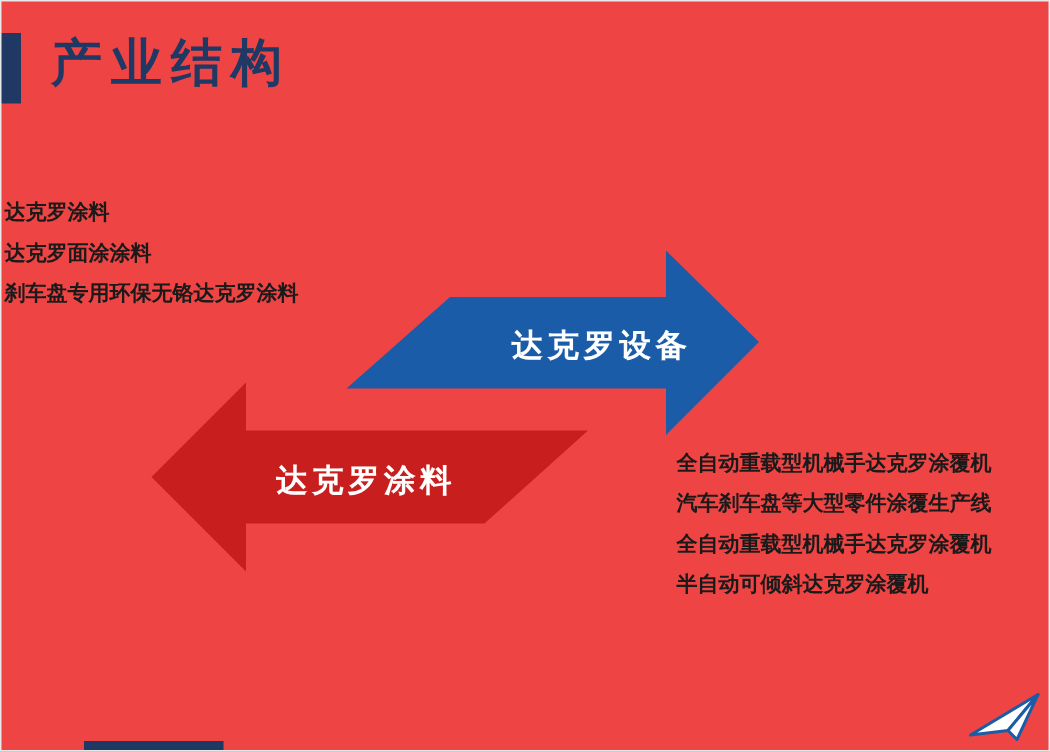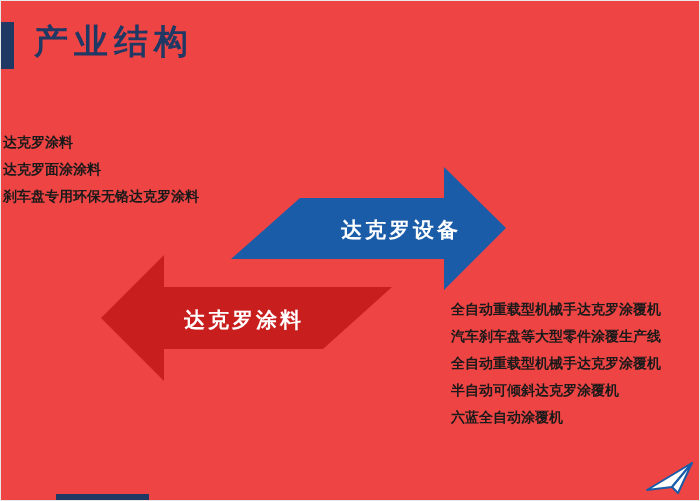--- a/index.html
+++ b/index.html
@@ -89,16 +89,15 @@
   </svg>
 
   <div class="arrow-label equipment-label">达克罗设备</div>
   <div class="arrow-label coating-label">达克罗涂料</div>
 
   <ul class="product-list right-list">
     <li>全自动重载型机械手达克罗涂覆机</li>
     <li>汽车刹车盘等大型零件涂覆生产线</li>
     <li>全自动重载型机械手达克罗涂覆机</li>
     <li>半自动可倾斜达克罗涂覆机</li>
-    <li>六蓝全自动涂覆机</li>
   </ul>
 
 </div>
 
 </body></html>

